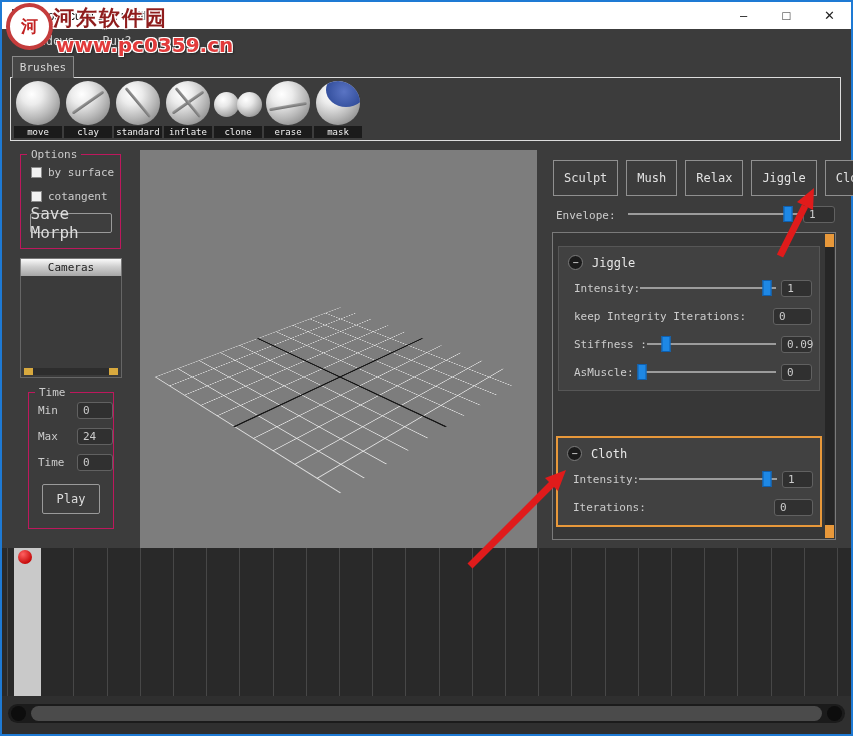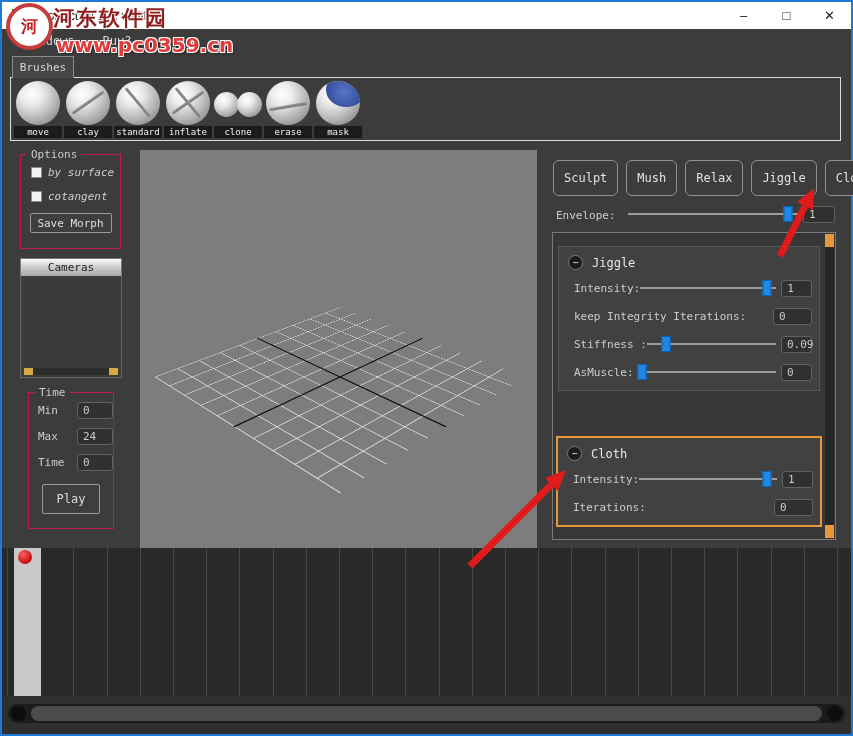--- a/index.html
+++ b/index.html
@@ -53,25 +53,25 @@
   .mini.m1 { left:-2px; } .mini.m2 { right:-2px; }
   .sphere.masked::after { content:""; position:absolute; left:10px; top:-8px; width:40px; height:34px;
           border-radius:50%; background:radial-gradient(circle at 45% 55%, #5a74c4, #2b4794 75%); }
   .brush-label { position:absolute; bottom:1px; left:1px; right:1px; background:rgba(18,18,18,.78);
                  color:#f2f2f2; font-size:9px; text-align:center; padding:1px 0; }
 
   
   .group { position:absolute; border:1px solid #be185d; }
   .legend { position:absolute; top:-7px; left:6px; background:#3c3c3c; padding:0 4px;
             font-size:11px; color:#cccccc; }
-  .chk { display:flex; align-items:center; gap:6px; margin:11px 0 0 10px;font-style:italic; }
+  .chk { display:flex; align-items:center; gap:6px; margin:11px 0 0 10px; }
   .chk-box { width:11px; height:11px; background:#f2f2f2; border:1px solid #8a8a8a; }
   .chk-label { font-size:11px; color:#cccccc; }
   .btn { background:#3e3e3e; border:1px solid #9a9a9a; border-radius:2px; color:#dddddd;
-         font-size:11px; font-family:"DejaVu Sans Mono", monospace; display:flex; align-items:center;
+         font-size:16px; font-family:"DejaVu Sans Mono", monospace; display:flex; align-items:center;
          justify-content:center; }
 
   
   .cam-header { position:absolute; left:20px; top:258px; width:102px; height:19px;
                 background:linear-gradient(#fafafa,#cfcfcf 45%,#a6a6a6); border:1px solid #777;
                 color:#1d1d1d; font-size:11px; display:flex; align-items:center; justify-content:center; }
   .cam-body { position:absolute; left:20px; top:276px; width:102px; height:102px;
               background:#3b3b3b; border:1px solid #666; border-top:none; }
   .cam-scroll { position:absolute; left:3px; right:3px; bottom:2px; height:7px; background:#2d2d2d;
                 display:flex; justify-content:space-between; }
@@ -89,21 +89,21 @@
   .grid-plane { position:absolute; left:69px; top:96px; width:262px; height:262px;
     transform:perspective(650px) rotateX(62deg) rotateZ(45deg);
     background:
       linear-gradient(to right, transparent calc(50% - 1px), #181818 calc(50% - 1px), #181818 calc(50% + 1px), transparent calc(50% + 1px)),
       linear-gradient(to bottom, transparent calc(50% - 1px), #181818 calc(50% - 1px), #181818 calc(50% + 1px), transparent calc(50% + 1px)),
       repeating-linear-gradient(90deg, rgba(238,238,238,.85) 0 1px, transparent 1px 26.2px),
       repeating-linear-gradient(0deg, rgba(238,238,238,.85) 0 1px, transparent 1px 26.2px); }
 
   
   .tabs { position:absolute; left:553px; top:160px; display:flex; gap:8px; }
-  .tab { height:36px; padding:0 10px; background:#3c3c3c; border:1px solid #909090; border-radius:6px;
+  .tab { height:36px; padding:0 10px; background:#3c3c3c; border:1px solid #909090; border-radius:0;
          color:#e2e2e2; font-size:12px; display:flex; align-items:center; justify-content:center; }
   .env-label { position:absolute; left:556px; top:209px; font-size:11px; color:#cccccc; }
   .slider { position:relative; height:16px; }
   .slider .track { position:absolute; left:0; right:0; top:7px; height:2px; background:#9c9c9c; }
   .slider .thumb { position:absolute; top:0; width:9px; height:16px; background:#1e88e5;
                    border:1px solid #0d5fb0; transform:translateX(-50%); }
   .env-slider { position:absolute; left:628px; top:206px; width:172px; }
   .env-val { position:absolute; left:803px; top:206px; width:32px; }
 
   .panel { position:absolute; left:552px; top:232px; width:284px; height:308px;

